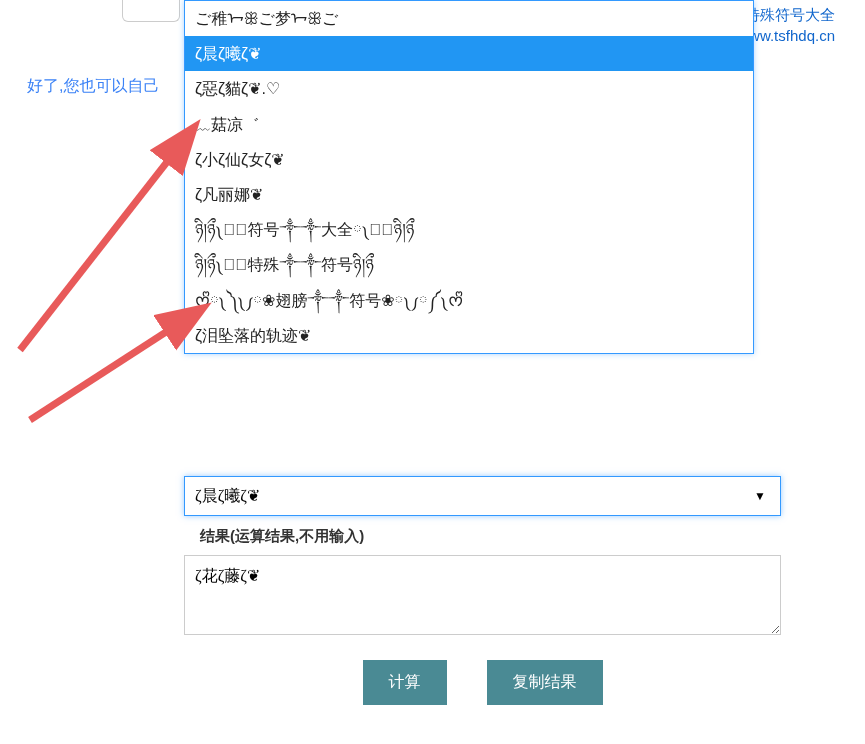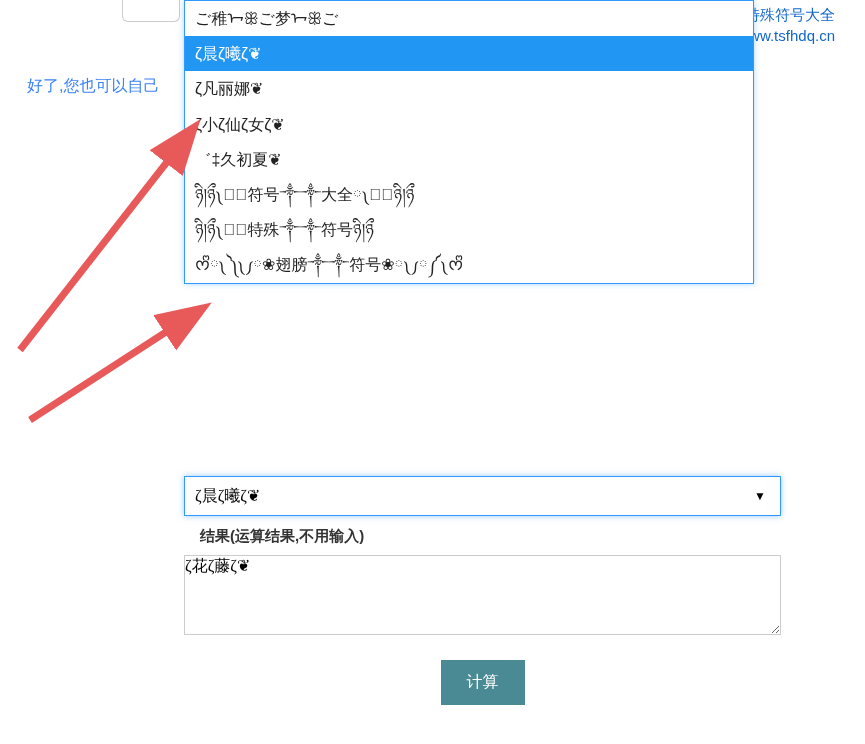--- a/index.html
+++ b/index.html
@@ -92,20 +92,21 @@
       color: #333;
       padding-left: 16px;
     }
     .result-textarea {
       position: absolute;
       top: 555px;
       left: 184px;
       width: 597px;
       height: 80px;
       border: 1px solid #ccc;
+      padding: 10px;
       font-size: 16px;
       font-family: "SimSun", serif;
       resize: both;
       background: #fff;
     }
     .button-row {
       position: absolute;
       top: 660px;
       left: 184px;
       width: 597px;
@@ -135,39 +136,42 @@
 <div class="watermark">
   <div class="watermark-line1">特殊符号大全</div>
   <div class="watermark-line2">www.tsfhdq.cn</div>
 </div>
 
 <div class="instruction">好了,您也可以自己</div>
 
 <div class="dropdown-list" id="dropdown-list">
     <div class="dropdown-item">ご稚ᢇꕥご梦ᢇꕥご</div>
     <div class="dropdown-item selected">ζ晨ζ曦ζ❦</div>
+    <div class="dropdown-item">ζ惡ζ貓ζ❦.♡</div>
+    <div class="dropdown-item">﹏菇凉゛</div>
+    <div class="dropdown-item">ζ小ζ仙ζ女ζ❦</div>
     <div class="dropdown-item">ζ凡丽娜❦</div>
-    <div class="dropdown-item">ζ小ζ仙ζ女ζ❦</div>
-    <div class="dropdown-item">゛‡久初夏❦</div>
     <div class="dropdown-item">ཉི།ཉྀ༾❀༿符号༒༒大全༾❀༿ཉི།ཉྀ</div>
     <div class="dropdown-item">ཉི།ཉྀ༾❀༿特殊༒༒符号ཉི།ཉྀ</div>
     <div class="dropdown-item">ᰔᩚ༾༽༾༿❀翅膀༒༒符号❀༾༿༼༾ᰔᩚ</div>
+    <div class="dropdown-item">ζ泪坠落的轨迹❦</div>
   </div>
 
 <div class="dropdown-select">
   <span>ζ晨ζ曦ζ❦</span>
   <span class="dropdown-arrow">▼</span>
 </div>
 
 <div class="result-label">结果(运算结果,不用输入)</div>
 
 <textarea class="result-textarea" style="">ζ花ζ藤ζ❦</textarea>
 
 <div class="button-row">
   <button class="btn">计算</button>
+  <button class="btn">复制结果</button>
 </div>
 
 <svg class="arrow-svg" style="top:0;left:0;width:865px;height:744px;">
   <defs>
     <marker id="arrowhead" markerWidth="8" markerHeight="8" refX="6" refY="3" orient="auto">
       <polygon points="0 0, 8 3, 0 6" fill="#e85a5a"></polygon>
     </marker>
   </defs>
   <line x1="20" y1="350" x2="192" y2="130" stroke="#e85a5a" stroke-width="7" marker-end="url(#arrowhead)"></line>
   <line x1="30" y1="420" x2="200" y2="310" stroke="#e85a5a" stroke-width="7" marker-end="url(#arrowhead)"></line>

